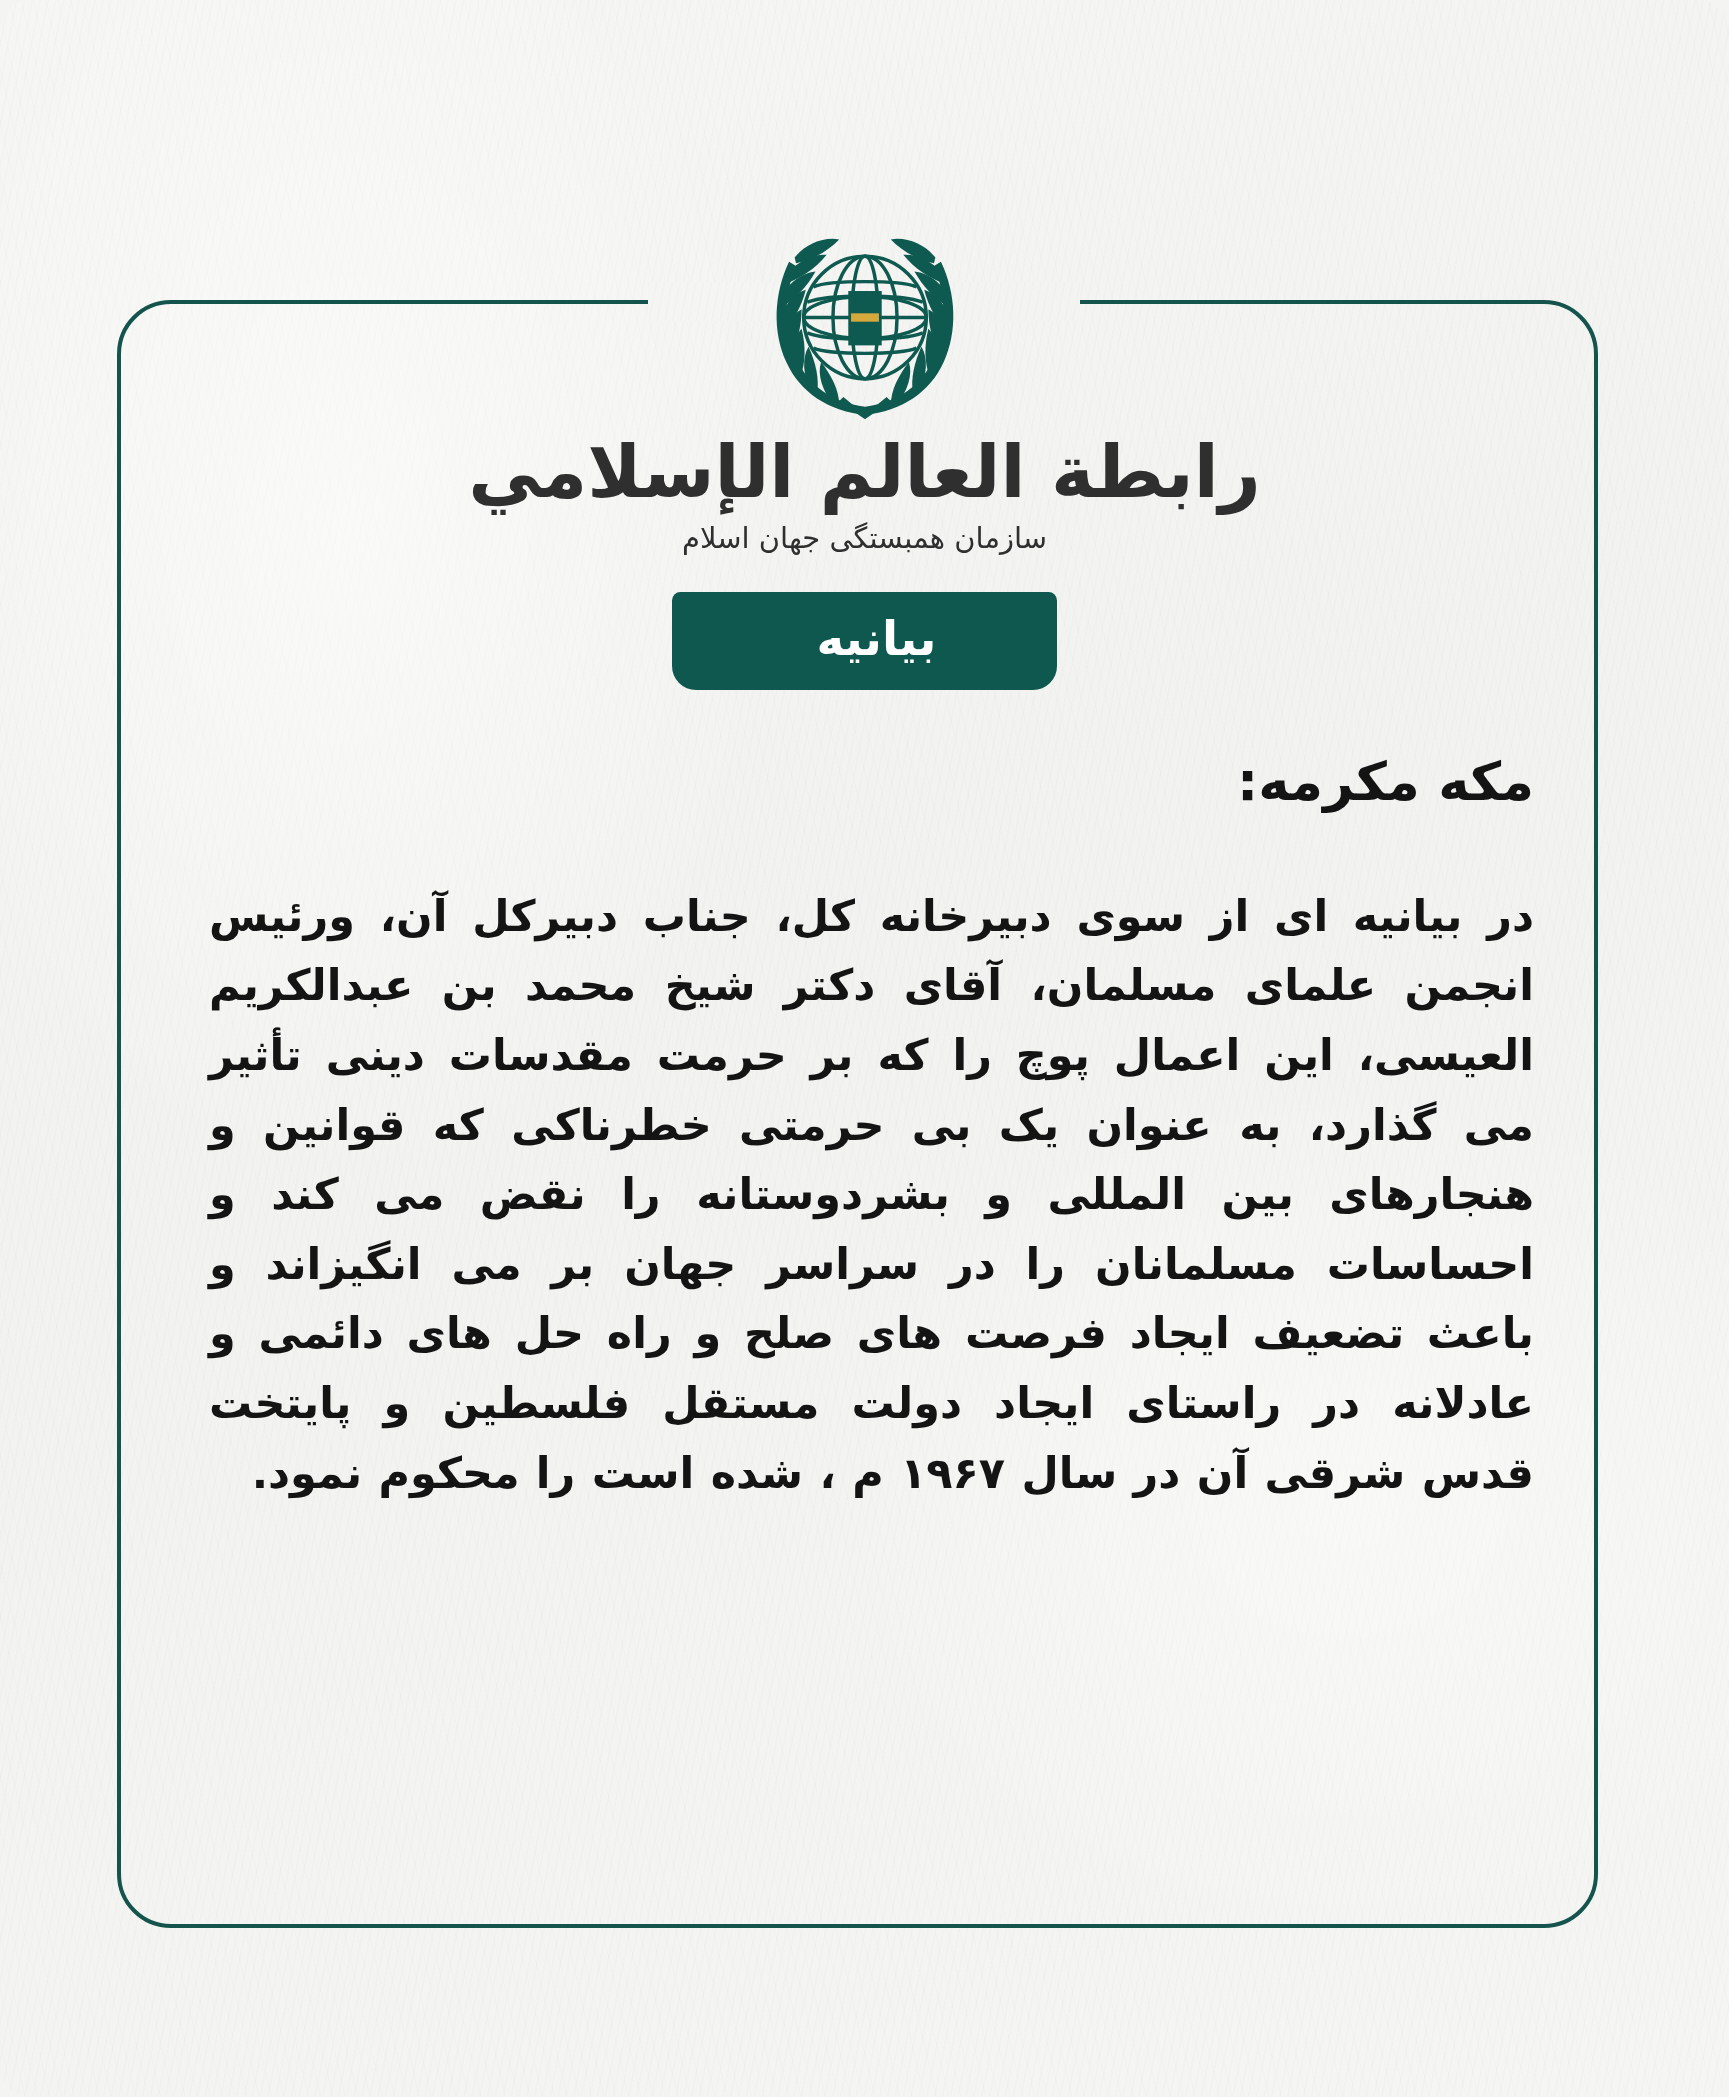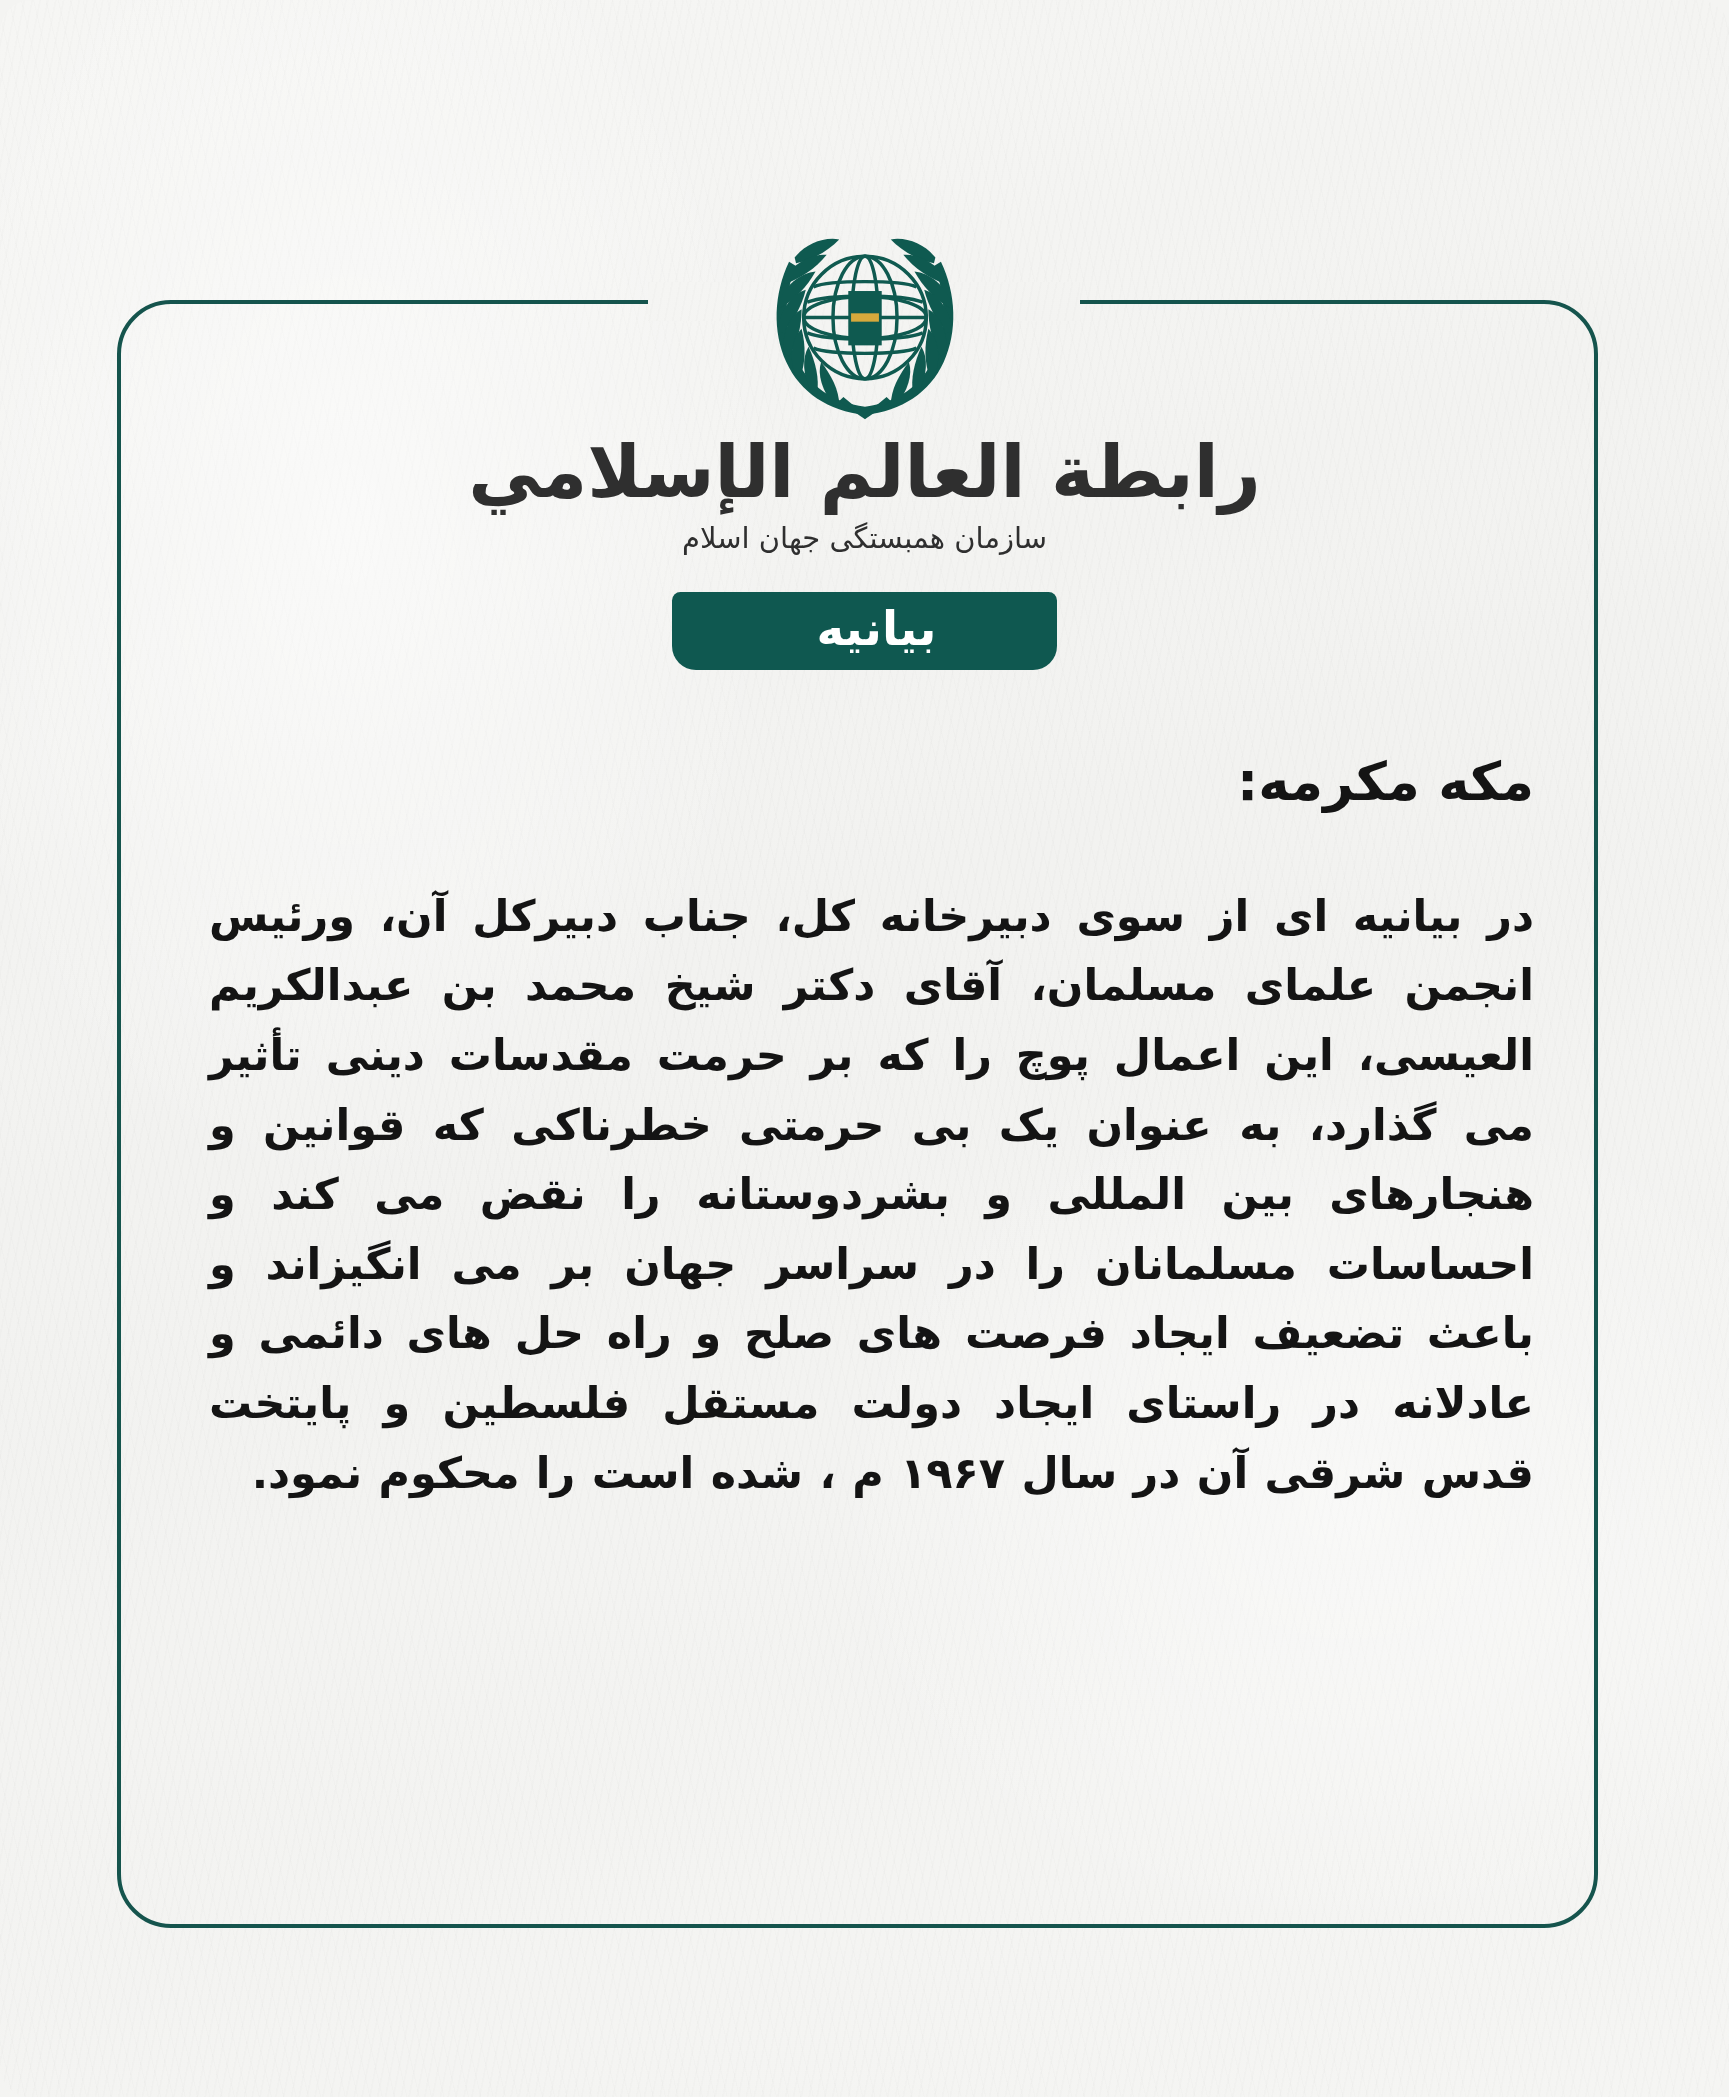--- a/index.html
+++ b/index.html
@@ -103,21 +103,21 @@
   .badge-wrap {
     position: absolute;
     left: 0;
     right: 0;
     top: 592px;
     display: flex;
     justify-content: center;
   }
   .badge {
     width: 385px;
-    height: 78px;
+    height: 98px;
     background: #0f5850;
     border-radius: 8.4px 8.4px 24px 24px;
     display: flex;
     align-items: center;
     justify-content: center;
     color: #ffffff;
     font-size: 47px;
     font-weight: 700;
     direction: rtl;
     line-height: 1;

